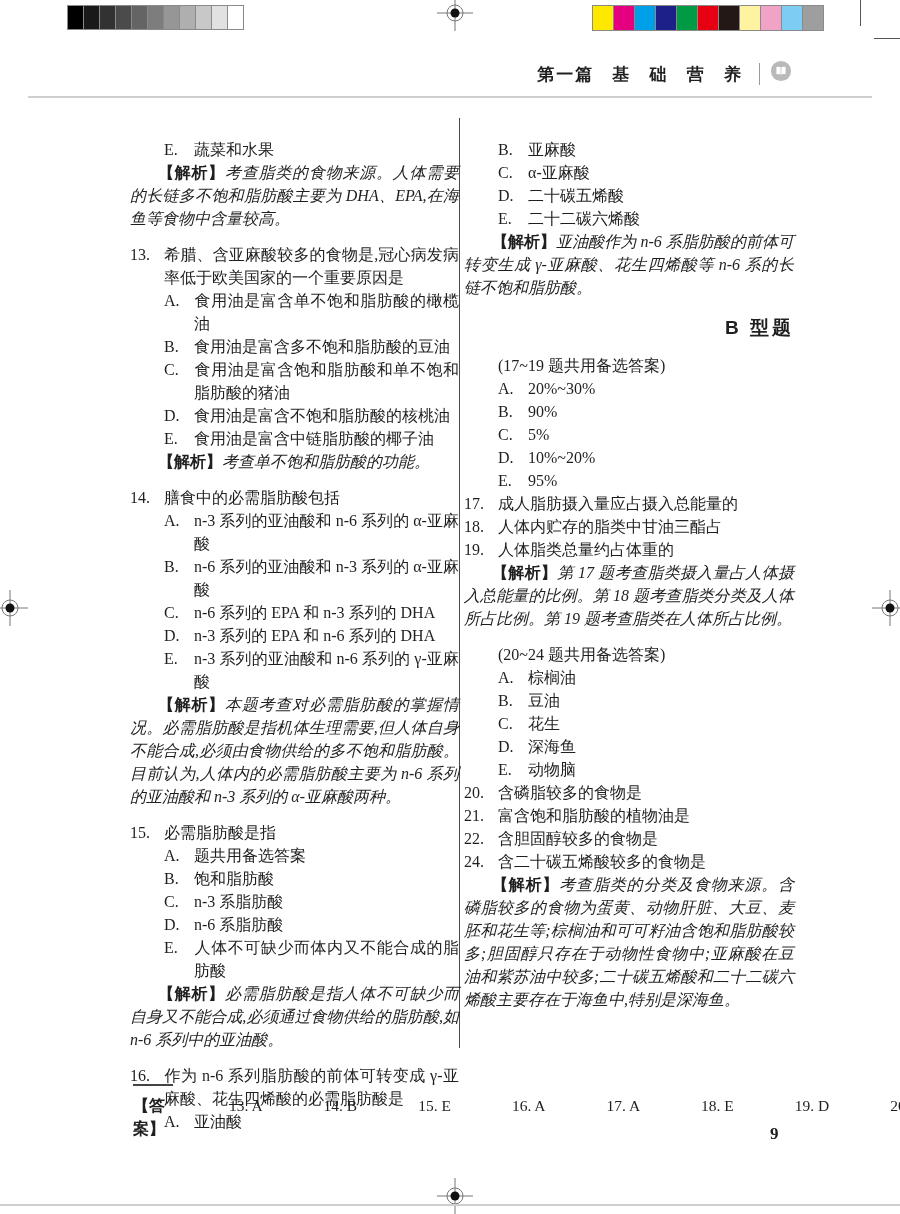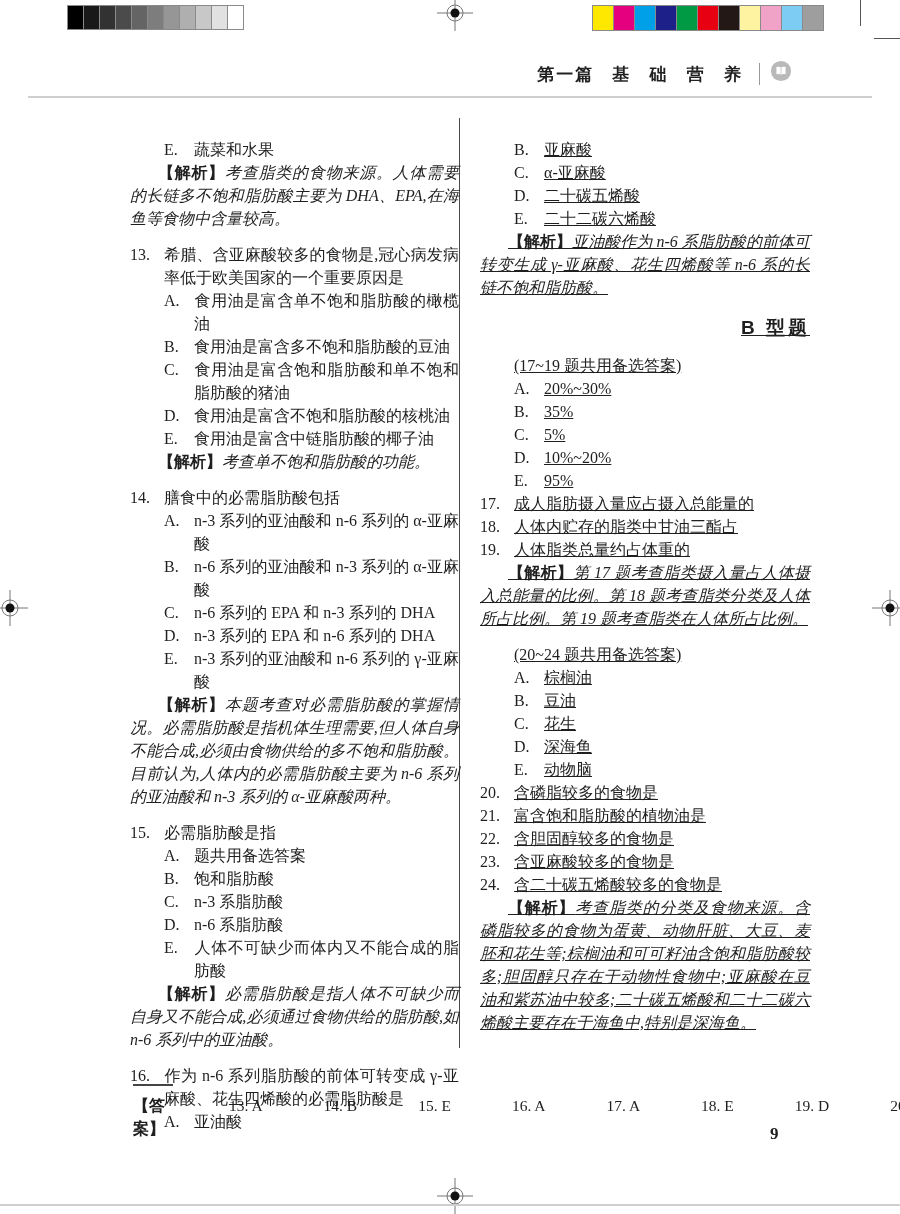--- a/index.html
+++ b/index.html
@@ -19,21 +19,21 @@
   .crop-h{position:absolute;left:874px;top:38px;width:26px;height:1px;background:#555;}
   
   .header{position:absolute;left:0;top:60px;width:792px;display:flex;justify-content:flex-end;align-items:center;gap:10px;}
   .header .chapter{font-weight:bold;font-size:17px;letter-spacing:2px;}
   .header .section{font-weight:bold;font-size:17px;letter-spacing:8px;margin-left:8px;}
   .header .vdiv{width:1px;height:22px;background:#9a9a9a;}
   .header-rule{position:absolute;left:28px;top:96px;width:844px;height:2px;background:#cfcfcf;}
   
   .col{position:absolute;top:116px;text-align:justify;margin-top:22px;}
   .col-left{left:130px;width:329px;}
-  .col-right{left:480px;width:330px;text-decoration:underline;}
+  .col-right{left:464px;width:330px;}
   .col-divider{position:absolute;left:459px;top:118px;width:1px;height:930px;background:#4a4a4a;}
   .q{padding-left:34px;}
   .qnum{display:inline-block;width:34px;margin-left:-34px;}
   .opt{padding-left:64px;}
   .olabel{display:inline-block;width:30px;margin-left:-30px;}
   .jx{text-indent:28px;}
   .jx .lab{font-family:"Liberation Sans","DejaVu Sans",sans-serif;font-weight:bold;font-style:normal;}
   .jx .body{font-style:italic;}
   .g{margin-top:13px;}
   .note{padding-left:34px;}
@@ -186,41 +186,40 @@
   <div class="opt"><span class="olabel">D.</span><span>二十碳五烯酸</span></div>
   <div class="opt"><span class="olabel">E.</span><span>二十二碳六烯酸</span></div>
   <div class="jx">
     <span class="lab">【解析】</span><span class="body">亚油酸作为 n-6 系脂肪酸的前体可转变生成 γ-亚麻酸、花生四烯酸等 n-6 系的长链不饱和脂肪酸。</span>
   </div>
 
   <div class="section-heading">B 型题</div>
 
   <div class="note">(17~19 题共用备选答案)</div>
   <div class="opt"><span class="olabel">A.</span><span>20%~30%</span></div>
-  <div class="opt"><span class="olabel">B.</span><span>35%</span></div>
+  <div class="opt"><span class="olabel">B.</span><span>90%</span></div>
   <div class="opt"><span class="olabel">C.</span><span>5%</span></div>
   <div class="opt"><span class="olabel">D.</span><span>10%~20%</span></div>
   <div class="opt"><span class="olabel">E.</span><span>95%</span></div>
   <div class="q"><span class="qnum">17.</span><span>成人脂肪摄入量应占摄入总能量的</span></div>
   <div class="q"><span class="qnum">18.</span><span>人体内贮存的脂类中甘油三酯占</span></div>
   <div class="q"><span class="qnum">19.</span><span>人体脂类总量约占体重的</span></div>
   <div class="jx">
     <span class="lab">【解析】</span><span class="body">第 17 题考查脂类摄入量占人体摄入总能量的比例。第 18 题考查脂类分类及人体所占比例。第 19 题考查脂类在人体所占比例。</span>
   </div>
 
   <div class="note g">(20~24 题共用备选答案)</div>
   <div class="opt"><span class="olabel">A.</span><span>棕榈油</span></div>
   <div class="opt"><span class="olabel">B.</span><span>豆油</span></div>
   <div class="opt"><span class="olabel">C.</span><span>花生</span></div>
   <div class="opt"><span class="olabel">D.</span><span>深海鱼</span></div>
   <div class="opt"><span class="olabel">E.</span><span>动物脑</span></div>
   <div class="q"><span class="qnum">20.</span><span>含磷脂较多的食物是</span></div>
   <div class="q"><span class="qnum">21.</span><span>富含饱和脂肪酸的植物油是</span></div>
   <div class="q"><span class="qnum">22.</span><span>含胆固醇较多的食物是</span></div>
-  <div class="q"><span class="qnum">23.</span><span>含亚麻酸较多的食物是</span></div>
   <div class="q"><span class="qnum">24.</span><span>含二十碳五烯酸较多的食物是</span></div>
   <div class="jx">
     <span class="lab">【解析】</span><span class="body">考查脂类的分类及食物来源。含磷脂较多的食物为蛋黄、动物肝脏、大豆、麦胚和花生等;棕榈油和可可籽油含饱和脂肪酸较多;胆固醇只存在于动物性食物中;亚麻酸在豆油和紫苏油中较多;二十碳五烯酸和二十二碳六烯酸主要存在于海鱼中,特别是深海鱼。</span>
   </div>
 </div>
 
 <div class="ans-rule"></div>
 <div class="answers">
   <span class="lab">【答案】</span>
   <span class="ans">13. A</span>

